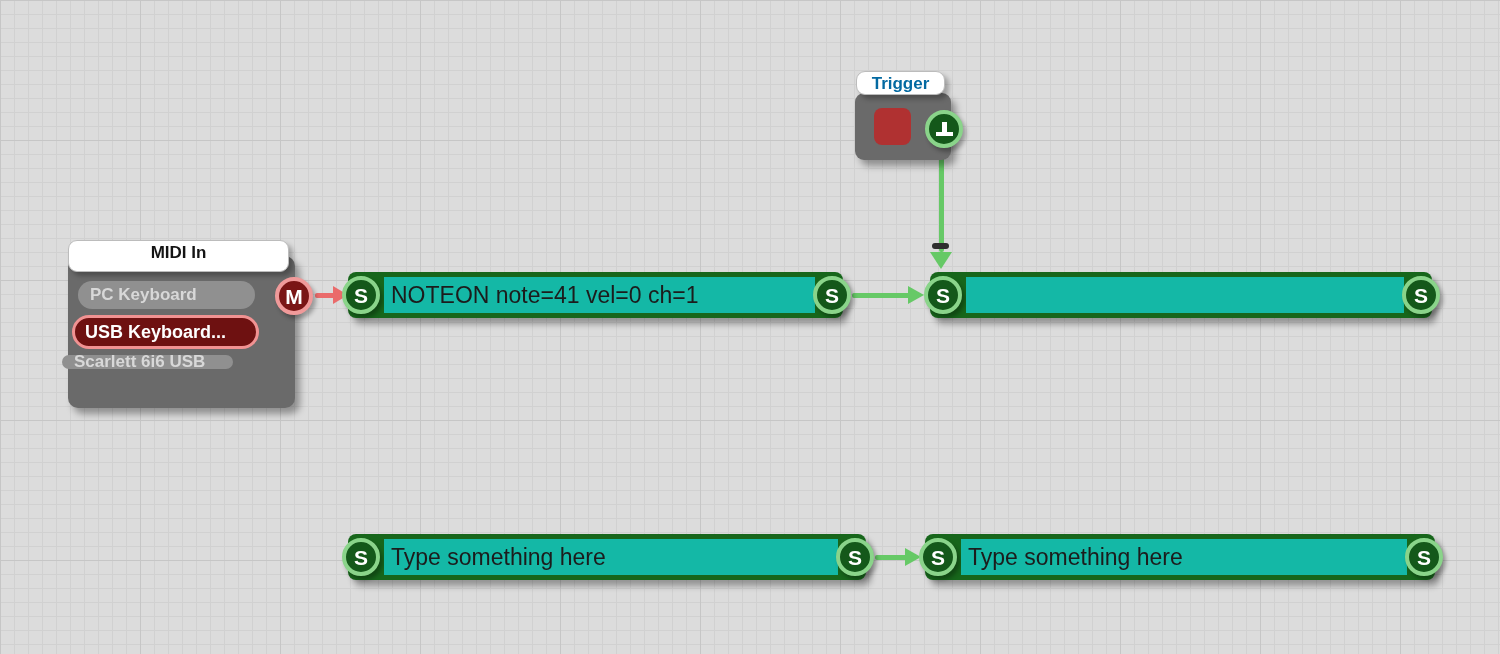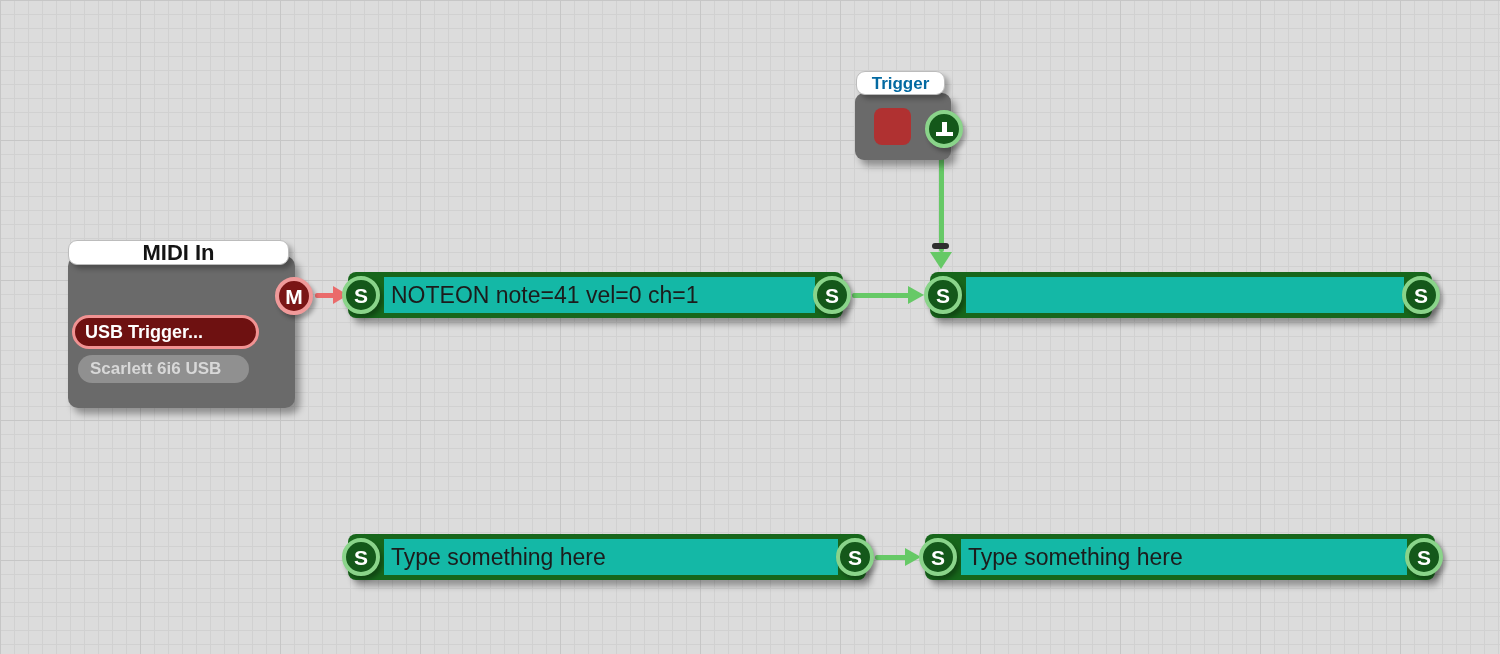--- a/index.html
+++ b/index.html
@@ -60,41 +60,41 @@
     left:874px; top:108px; width:37px; height:37px; background:#b03131;
     border-radius:8px;
   }
   #trigger-conn { left:925px; top:110px; }
   .t-glyph { position:relative; width:17px; height:14px; }
   .t-glyph .stem { position:absolute; left:6px; top:0; width:5px; height:10px; background:#fff; }
   .t-glyph .bar  { position:absolute; left:0; bottom:0; width:17px; height:4px; background:#fff; }
 
   
   #midi-header {
-    left:68px; top:240px; width:221px; height:25px; background:#fff;
+    left:68px; top:240px; width:221px; height:32px; background:#fff;
     border:1px solid #bcbcbc; border-radius:9px; text-align:center;
-    font-weight:bold; font-size:22px; line-height:23px; color:#141414;
+    font-weight:bold; font-size:17px; line-height:23px; color:#141414;
     box-shadow:4px 4px 5px rgba(0,0,0,0.28); z-index:2;
   }
   #midi-body {
     left:68px; top:256px; width:227px; height:152px; background:#6a6a6a;
     border-radius:10px; box-shadow:5px 6px 7px rgba(0,0,0,0.35); z-index:1;
   }
   .pill {
     position:absolute; display:flex; align-items:center; z-index:3;
     font-weight:bold; font-size:17px; color:#d8d8d8; padding-left:12px;
     border-radius:15px; background:#909090;
   }
   #midi-dev-0 { left:78px; top:281px; width:177px; height:28px; }
   #midi-dev-1 {
     left:72px; top:315px; width:187px; height:34px; background:#6e1111;
     border:3px solid #f19292; border-radius:17px; color:#ffffff; font-size:18px;
     padding-left:10px;
   }
-  #midi-dev-2 { left:78px; top:355px; width:171px; height:28px; }
+  #midi-dev-2 { left:62px; top:355px; width:171px; height:14px; }
   #midi-conn  { left:275px; top:277px; z-index:3; }
 
   
   .wire-h { position:absolute; height:5px; border-radius:2px; }
   .wire-v { position:absolute; width:5px; border-radius:2px; }
   .green  { background:#66c966; }
   .red    { background:#ea6b6b; }
   .head-right { position:absolute; width:0; height:0;
     border-top:9px solid transparent; border-bottom:9px solid transparent; }
   .head-right.green { background:none; border-left:16px solid #66c966; }
@@ -140,21 +140,22 @@
   <div class="abs" id="trigger-button"></div>
   <div class="conn conn-green" id="trigger-conn">
     <span class="t-glyph">
         <span class="stem"></span>
         <span class="bar"></span>
       </span>
   </div>
 
   <div class="abs" id="midi-body"></div>
   <div class="abs" id="midi-header">MIDI In</div>
-  <div class="pill" id="midi-dev-1">USB Trigger...</div>
+  <div class="pill" id="midi-dev-0">PC Keyboard</div>
+  <div class="pill" id="midi-dev-1">USB Keyboard...</div>
   <div class="pill" id="midi-dev-2">Scarlett 6i6 USB</div>
   <div class="conn conn-red" id="midi-conn">
     <span>M</span>
   </div>
 
   <div class="snode" id="string-node-0">
     <div class="conn conn-green left">
       <span>S</span>
     </div>
     <input type="text" class="field" value="NOTEON note=41 vel=0 ch=1" style="">

